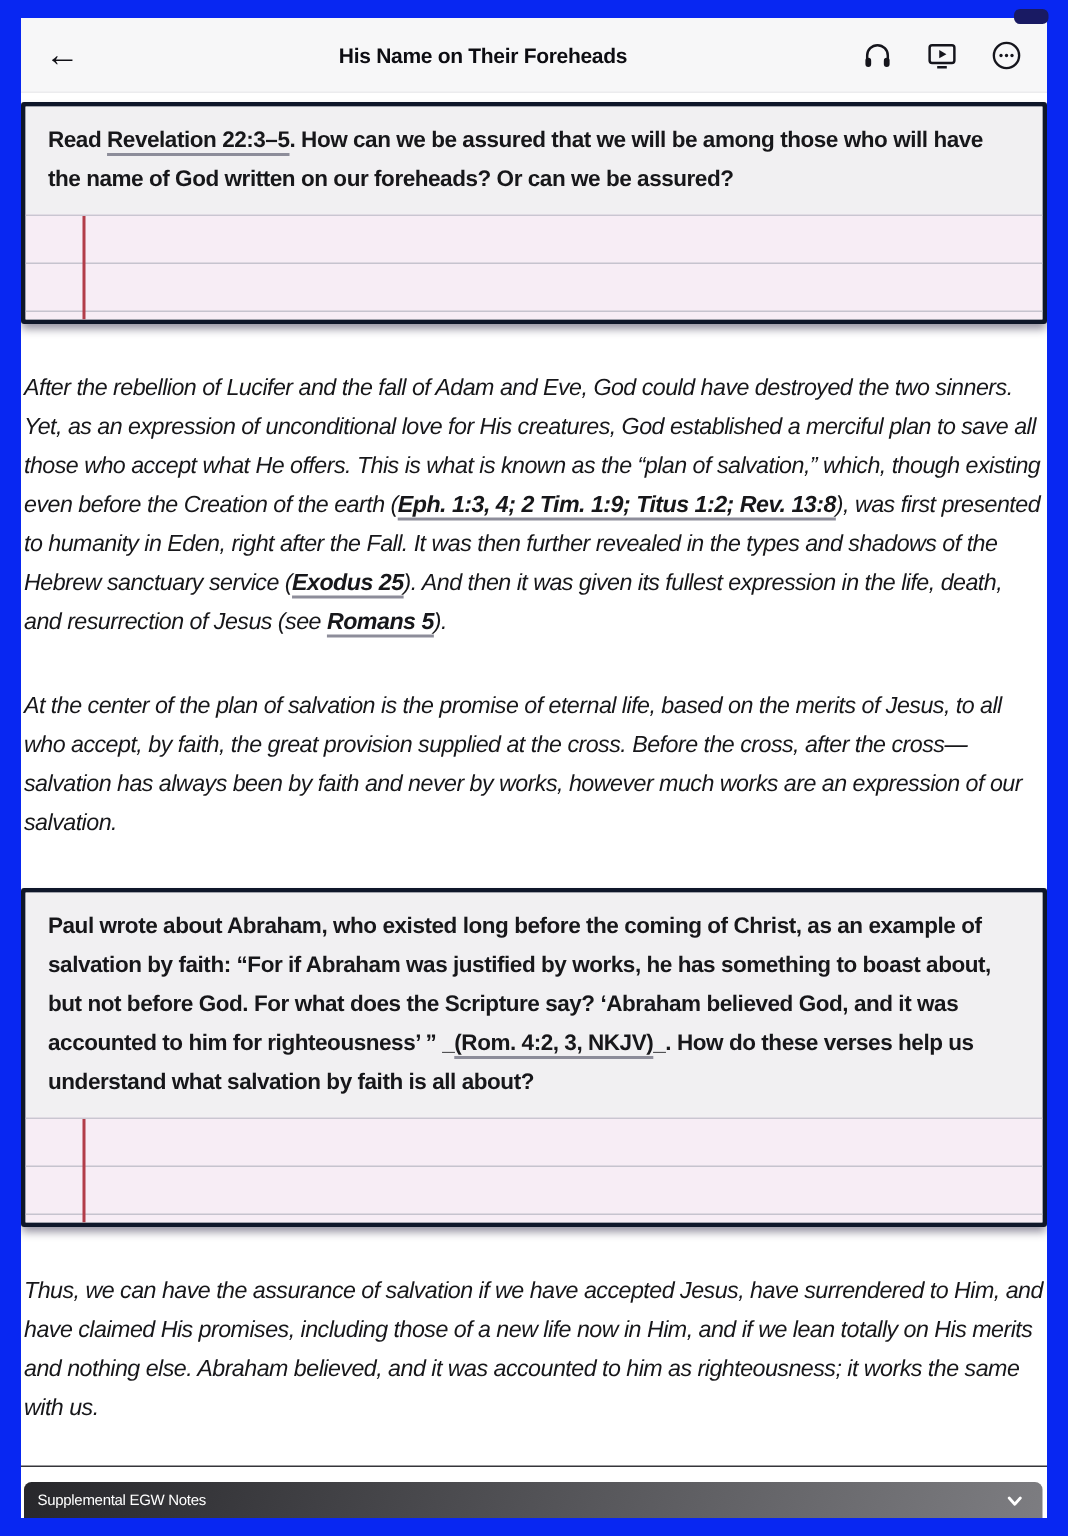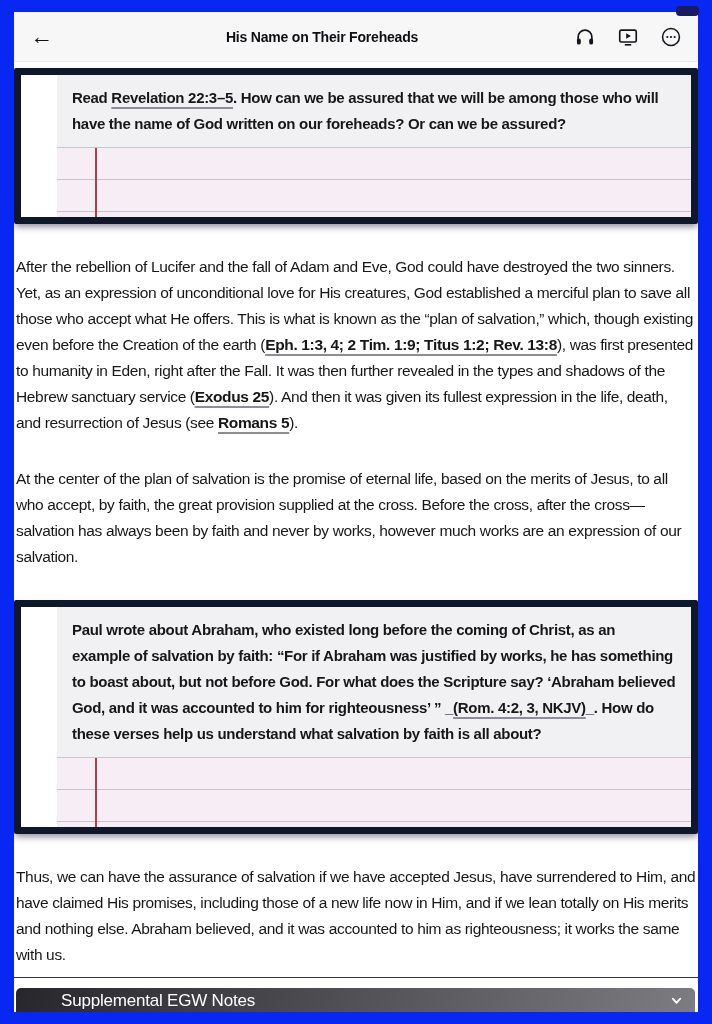--- a/index.html
+++ b/index.html
@@ -19,61 +19,61 @@
     display:flex;align-items:center;padding:0 16px;box-sizing:border-box;
     border-bottom:1px solid #ececee;
   }
   .back{font-size:23px;font-weight:600;color:#101016;width:40px;cursor:pointer;line-height:1;}
   .title{flex:1;text-align:center;font-weight:700;font-size:14px;color:#0d0d12;letter-spacing:-0.2px;}
   .hicons{display:flex;align-items:center;gap:21px;}
   .hicons svg{display:block;cursor:pointer;}
   
   #content-blocks{padding:6px 0 0 0;}
   .card{
-    margin:17px 0;border:7px solid #0f172a;border-radius:2px;
+    margin:17px 0;border:3px solid #0f172a;border-radius:2px;
     box-shadow:0 4px 6px -1px rgba(45,40,70,0.5);
     overflow:hidden;
-    padding-left:36px;
   }
   .card:first-child{margin-top:0;}
   .q{
     background:var(--card-bg,#f1f0f2);
     padding:10px 15px;
     font-weight:700;font-size:15px;line-height:26px;letter-spacing:-0.3px;
     color:var(--text-color,#121216);
   }
   .lines{position:relative;background:var(--lined-bg,#f7edf5);border-top:1px solid #c9c6d1;}
   .line-row{height:31px;border-bottom:1px solid var(--rule-color,#c6c3ce);cursor:text;}
   .line-strip{height:5px;}
   .red-margin{
     position:absolute;left:38px;top:0;bottom:0;width:1.5px;
     background:var(--margin-red,#b23d49);
   }
   .p{
     margin:30px 2px;font-size:15.5px;line-height:26px;letter-spacing:-0.35px;
     color:var(--text-color,#17171a);
+    font-style:italic;
   }
   .b{font-weight:700;}
   .ref{
     font-weight:700;cursor:pointer;
     text-decoration:underline;
     text-decoration-color:#8d8d9a;
     text-decoration-thickness:2px;
     text-underline-offset:4px;
   }
   
   .divider{position:absolute;left:0;right:0;top:965px;border-top:1.5px solid #35353a;}
   .egw-bar{
     position:absolute;left:2px;right:3px;top:976px;height:25px;
     border-radius:5px 5px 0 0;
     background:linear-gradient(110deg,var(--bar-dark,#27272b),var(--bar-light,#7d7d81));
     display:flex;align-items:center;justify-content:space-between;
     padding:0 12px 0 9px;box-sizing:border-box;cursor:pointer;
   }
-  .egw-bar span{color:#ffffff;font-size:17px;letter-spacing:-0.2px;margin-left:36px;}
+  .egw-bar span{color:#ffffff;font-size:10px;letter-spacing:-0.2px;}
   .scroll-thumb{
     position:absolute;left:676px;top:6px;width:23px;height:10px;border-radius:4px;
     background:#191a63;z-index:5;cursor:grab;
   }
 </style>
 </head>
 <body>
 
 <div class="frame">
 

